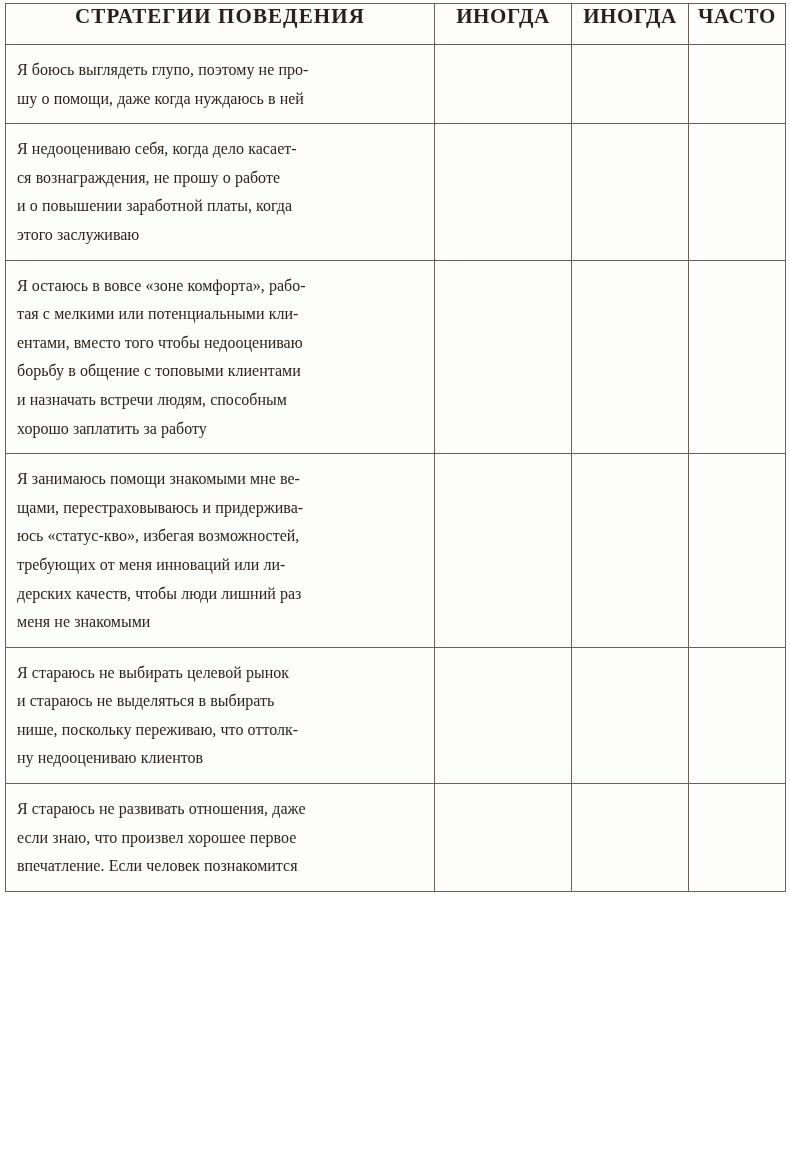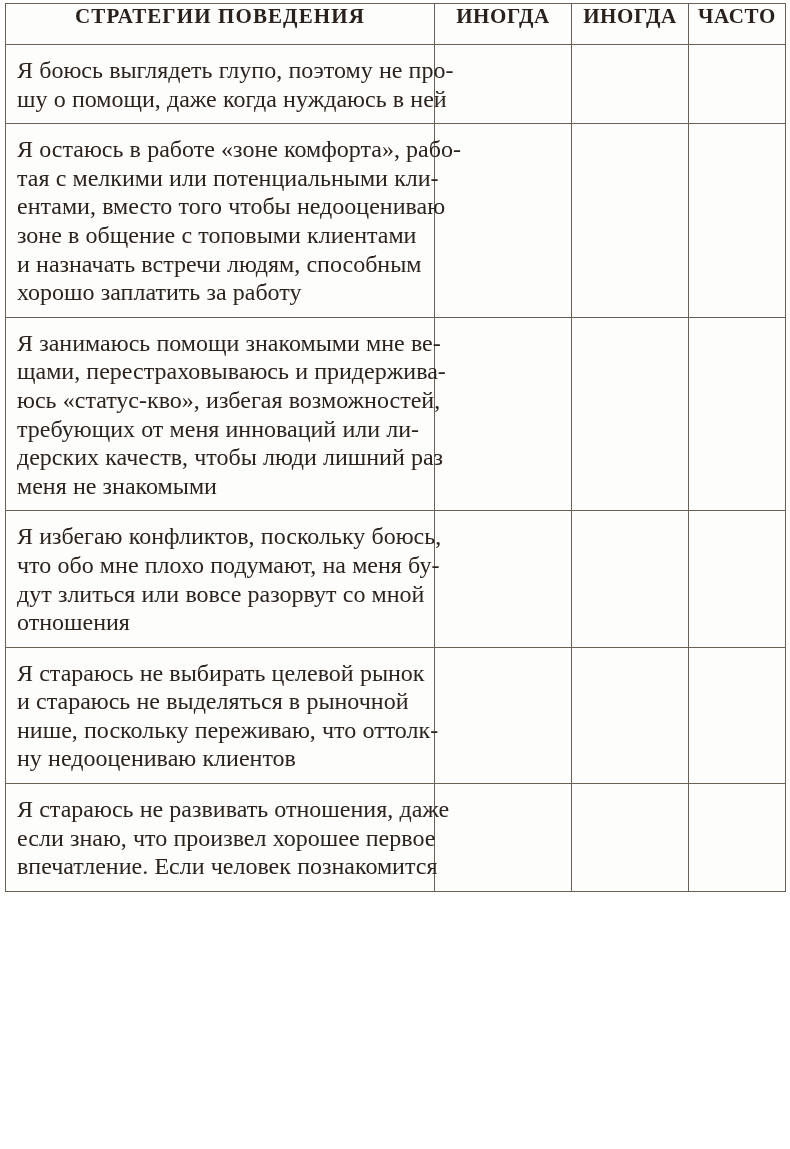--- a/index.html
+++ b/index.html
@@ -50,21 +50,21 @@
     font-size: 21px;
     letter-spacing: 0.6px;
     color: #2a211c;
     font-family: "Liberation Serif", "DejaVu Serif", serif;
   }
   thead th.statement-head {
     letter-spacing: 1.1px;
   }
   tbody td.statement-cell {
     padding: 11px 10px 10px 11px;
-    font-size: 24px;
+    font-size: 16px;
     line-height: 28.6px;
     text-align: left;
     color: #2c231d;
     word-spacing: 0.2px;
   }
   tbody td.answer-cell {
     padding: 0;
   }
   .stmt-line { display: block; white-space: pre; }
 </style>
@@ -92,24 +92,35 @@
           <td class="statement-cell">
             <span class="stmt-line">Я боюсь выглядеть глупо, поэтому не про-</span>
             <span class="stmt-line">шу о помощи, даже когда нуждаюсь в ней</span>
           </td>
           <td class="answer-cell"></td>
           <td class="answer-cell"></td>
           <td class="answer-cell"></td>
         </tr>
         <tr>
           <td class="statement-cell">
-            <span class="stmt-line">Я остаюсь в работе «зоне комфорта», рабо-</span>
+            <span class="stmt-line">Я недооцениваю себя, когда дело касает-</span>
+            <span class="stmt-line">ся вознаграждения, не прошу о работе</span>
+            <span class="stmt-line">и о повышении заработной платы, когда</span>
+            <span class="stmt-line">этого заслуживаю</span>
+          </td>
+          <td class="answer-cell"></td>
+          <td class="answer-cell"></td>
+          <td class="answer-cell"></td>
+        </tr>
+        <tr>
+          <td class="statement-cell">
+            <span class="stmt-line">Я остаюсь в вовсе «зоне комфорта», рабо-</span>
             <span class="stmt-line">тая с мелкими или потенциальными кли-</span>
             <span class="stmt-line">ентами, вместо того чтобы недооцениваю</span>
-            <span class="stmt-line">зоне в общение с топовыми клиентами</span>
+            <span class="stmt-line">борьбу в общение с топовыми клиентами</span>
             <span class="stmt-line">и назначать встречи людям, способным</span>
             <span class="stmt-line">хорошо заплатить за работу</span>
           </td>
           <td class="answer-cell"></td>
           <td class="answer-cell"></td>
           <td class="answer-cell"></td>
         </tr>
         <tr>
           <td class="statement-cell">
             <span class="stmt-line">Я занимаюсь помощи знакомыми мне ве-</span>
@@ -118,33 +129,22 @@
             <span class="stmt-line">требующих от меня инноваций или ли-</span>
             <span class="stmt-line">дерских качеств, чтобы люди лишний раз</span>
             <span class="stmt-line">меня не знакомыми</span>
           </td>
           <td class="answer-cell"></td>
           <td class="answer-cell"></td>
           <td class="answer-cell"></td>
         </tr>
         <tr>
           <td class="statement-cell">
-            <span class="stmt-line">Я избегаю конфликтов, поскольку боюсь,</span>
-            <span class="stmt-line">что обо мне плохо подумают, на меня бу-</span>
-            <span class="stmt-line">дут злиться или вовсе разорвут со мной</span>
-            <span class="stmt-line">отношения</span>
-          </td>
-          <td class="answer-cell"></td>
-          <td class="answer-cell"></td>
-          <td class="answer-cell"></td>
-        </tr>
-        <tr>
-          <td class="statement-cell">
             <span class="stmt-line">Я стараюсь не выбирать целевой рынок</span>
-            <span class="stmt-line">и стараюсь не выделяться в рыночной</span>
+            <span class="stmt-line">и стараюсь не выделяться в выбирать</span>
             <span class="stmt-line">нише, поскольку переживаю, что оттолк-</span>
             <span class="stmt-line">ну недооцениваю клиентов</span>
           </td>
           <td class="answer-cell"></td>
           <td class="answer-cell"></td>
           <td class="answer-cell"></td>
         </tr>
         <tr>
           <td class="statement-cell">
             <span class="stmt-line">Я стараюсь не развивать отношения, даже</span>

